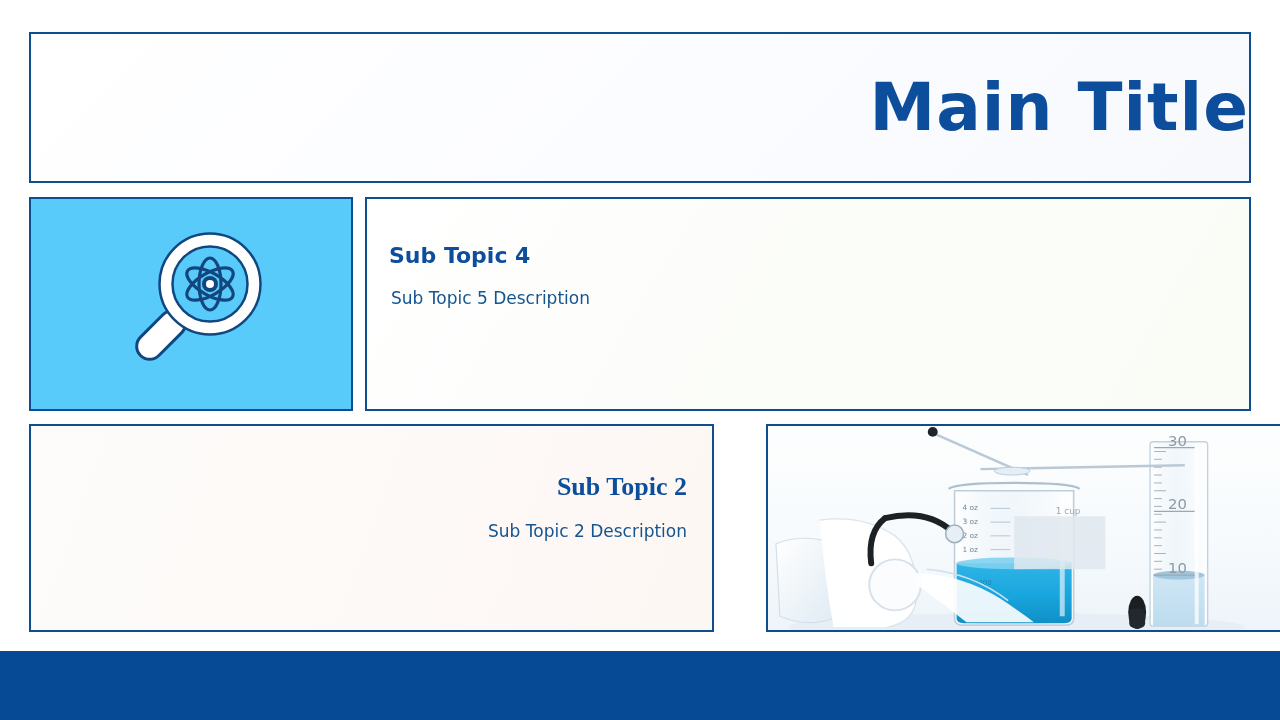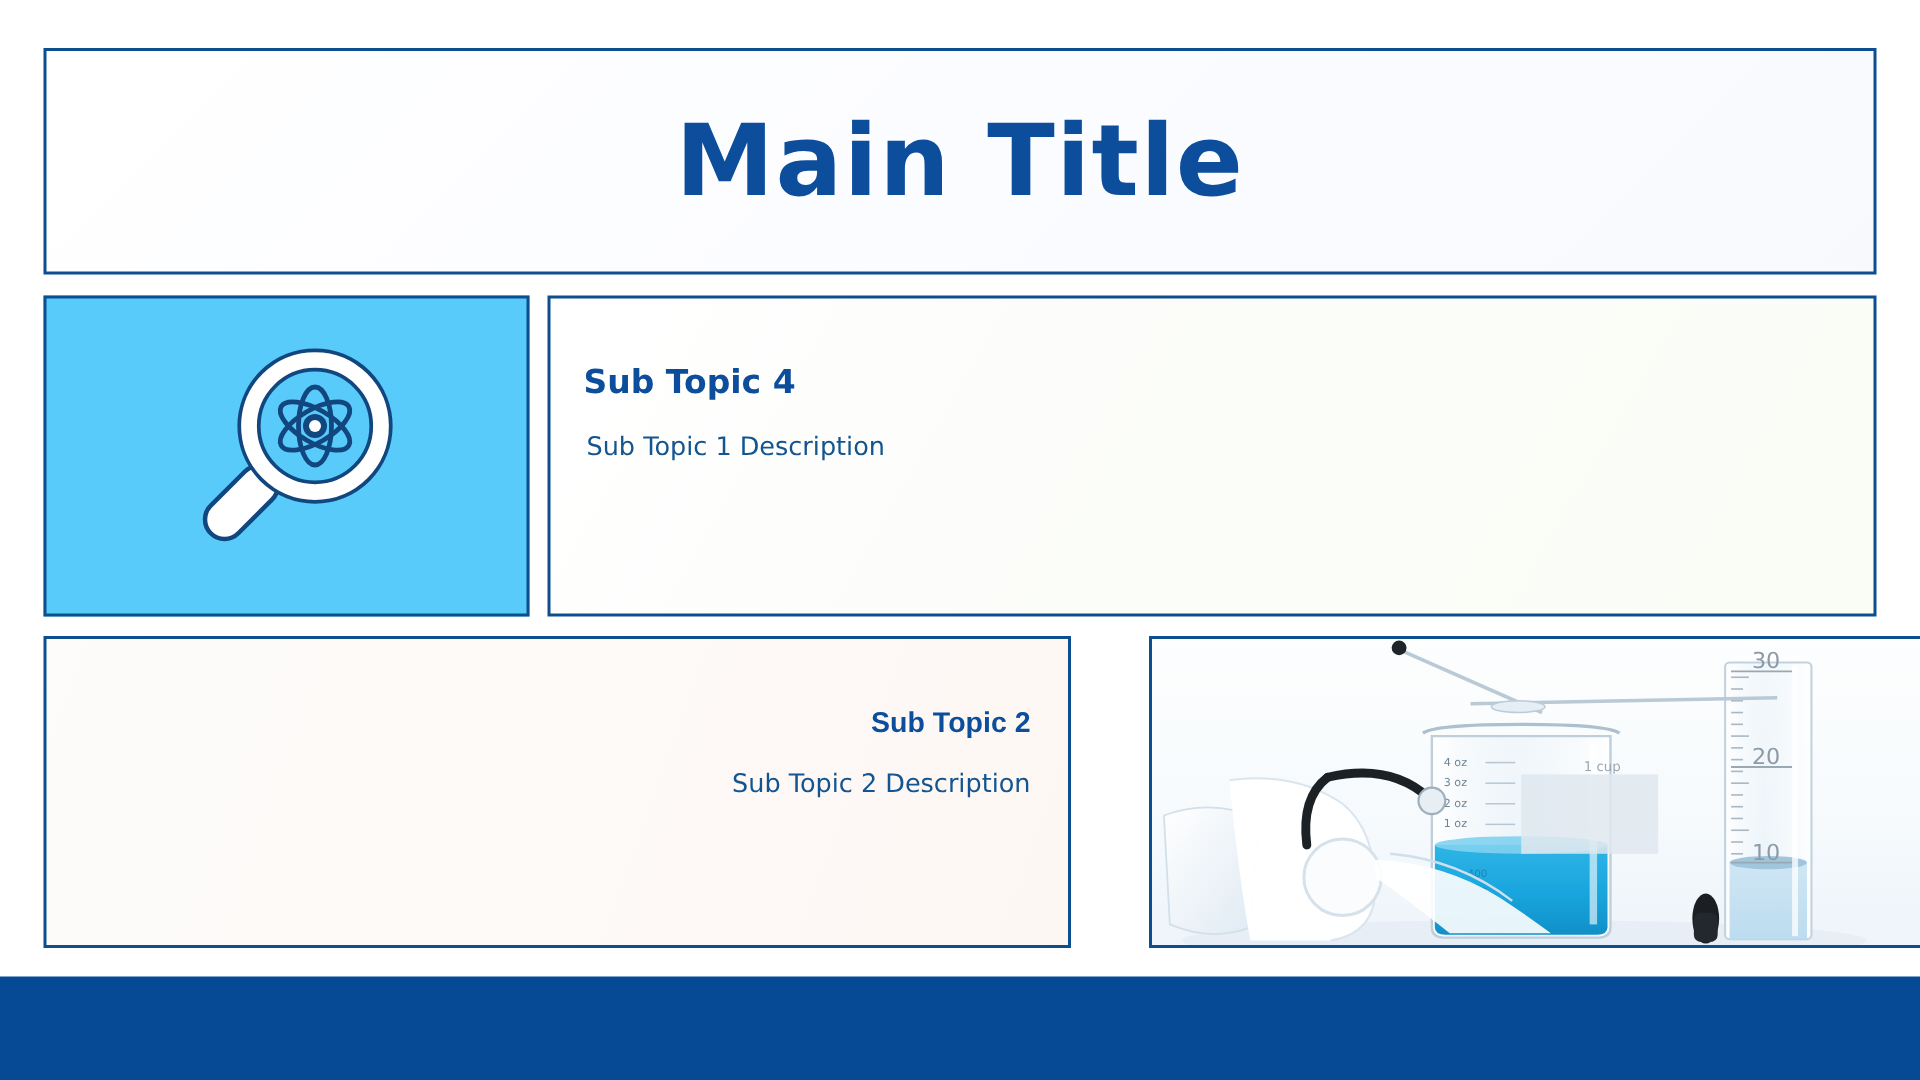--- a/index.html
+++ b/index.html
@@ -15,21 +15,21 @@
     background:#ffffff;
   }
 
   
   .title-card {
     position:absolute;
     left:29px; top:32px;
     width:1222px; height:151px;
     border:2px solid #0d4e8f;
     background:linear-gradient(135deg,#ffffff 0%,#fbfcff 55%,#f7f9fd 100%);
-    display:flex; align-items:center; justify-content:center;
+    display:flex; align-items:center; justify-content:flex-end;
   }
   .main-title {
     font-size:66px;
     font-weight:bold;
     letter-spacing:1px;
     color:#0d4e9c;
     line-height:1;
     text-align:center;
     font-family:"DejaVu Sans", sans-serif;
   }
@@ -70,23 +70,23 @@
   .topic2-card {
     position:absolute;
     left:29px; top:424px;
     width:685px; height:208px;
     border:2px solid #0d4e8f;
     background:linear-gradient(110deg,#fdfcfb 0%,#fdf9f6 60%,#fdf7f4 100%);
     padding:46px 25px 0 0;
     text-align:right;
   }
   .topic2-heading {
-    font-size:19px; font-weight:bold;
+    font-size:26px; font-weight:bold;
     color:#0d4e9c;
-    font-family:Liberation Sans, sans-serif;
+    font-family:Liberation Serif, serif;
     padding-left:25px;
   }
   .topic2-desc {
     margin-top:19px;
     font-size:17px; font-weight:normal;
     color:#15558f;
     font-family:"DejaVu Sans", sans-serif;
     margin-left:15px;
   }
 
@@ -135,21 +135,21 @@
           <ellipse cx="94" cy="55" rx="11" ry="26" transform="rotate(120 94 55)"></ellipse>
         </g>
         <circle cx="94" cy="55" r="8" fill="#12467f"></circle>
         <circle cx="94" cy="55" r="4" fill="#ffffff"></circle>
       </svg>
     </span>
   </div>
 
   <div class="topic1-card">
     <div class="topic1-heading">Sub Topic 4</div>
-    <div class="topic1-desc">Sub Topic 1 Description</div>
+    <div class="topic1-desc">Sub Topic 5 Description</div>
   </div>
 
   <div class="topic2-card">
     <div class="topic2-heading">Sub Topic 2</div>
     <div class="topic2-desc">Sub Topic 2 Description</div>
   </div>
 
   <div class="photo-card">
     <span>
       <svg viewBox="0 0 526 208" preserveAspectRatio="none" aria-hidden="true">

